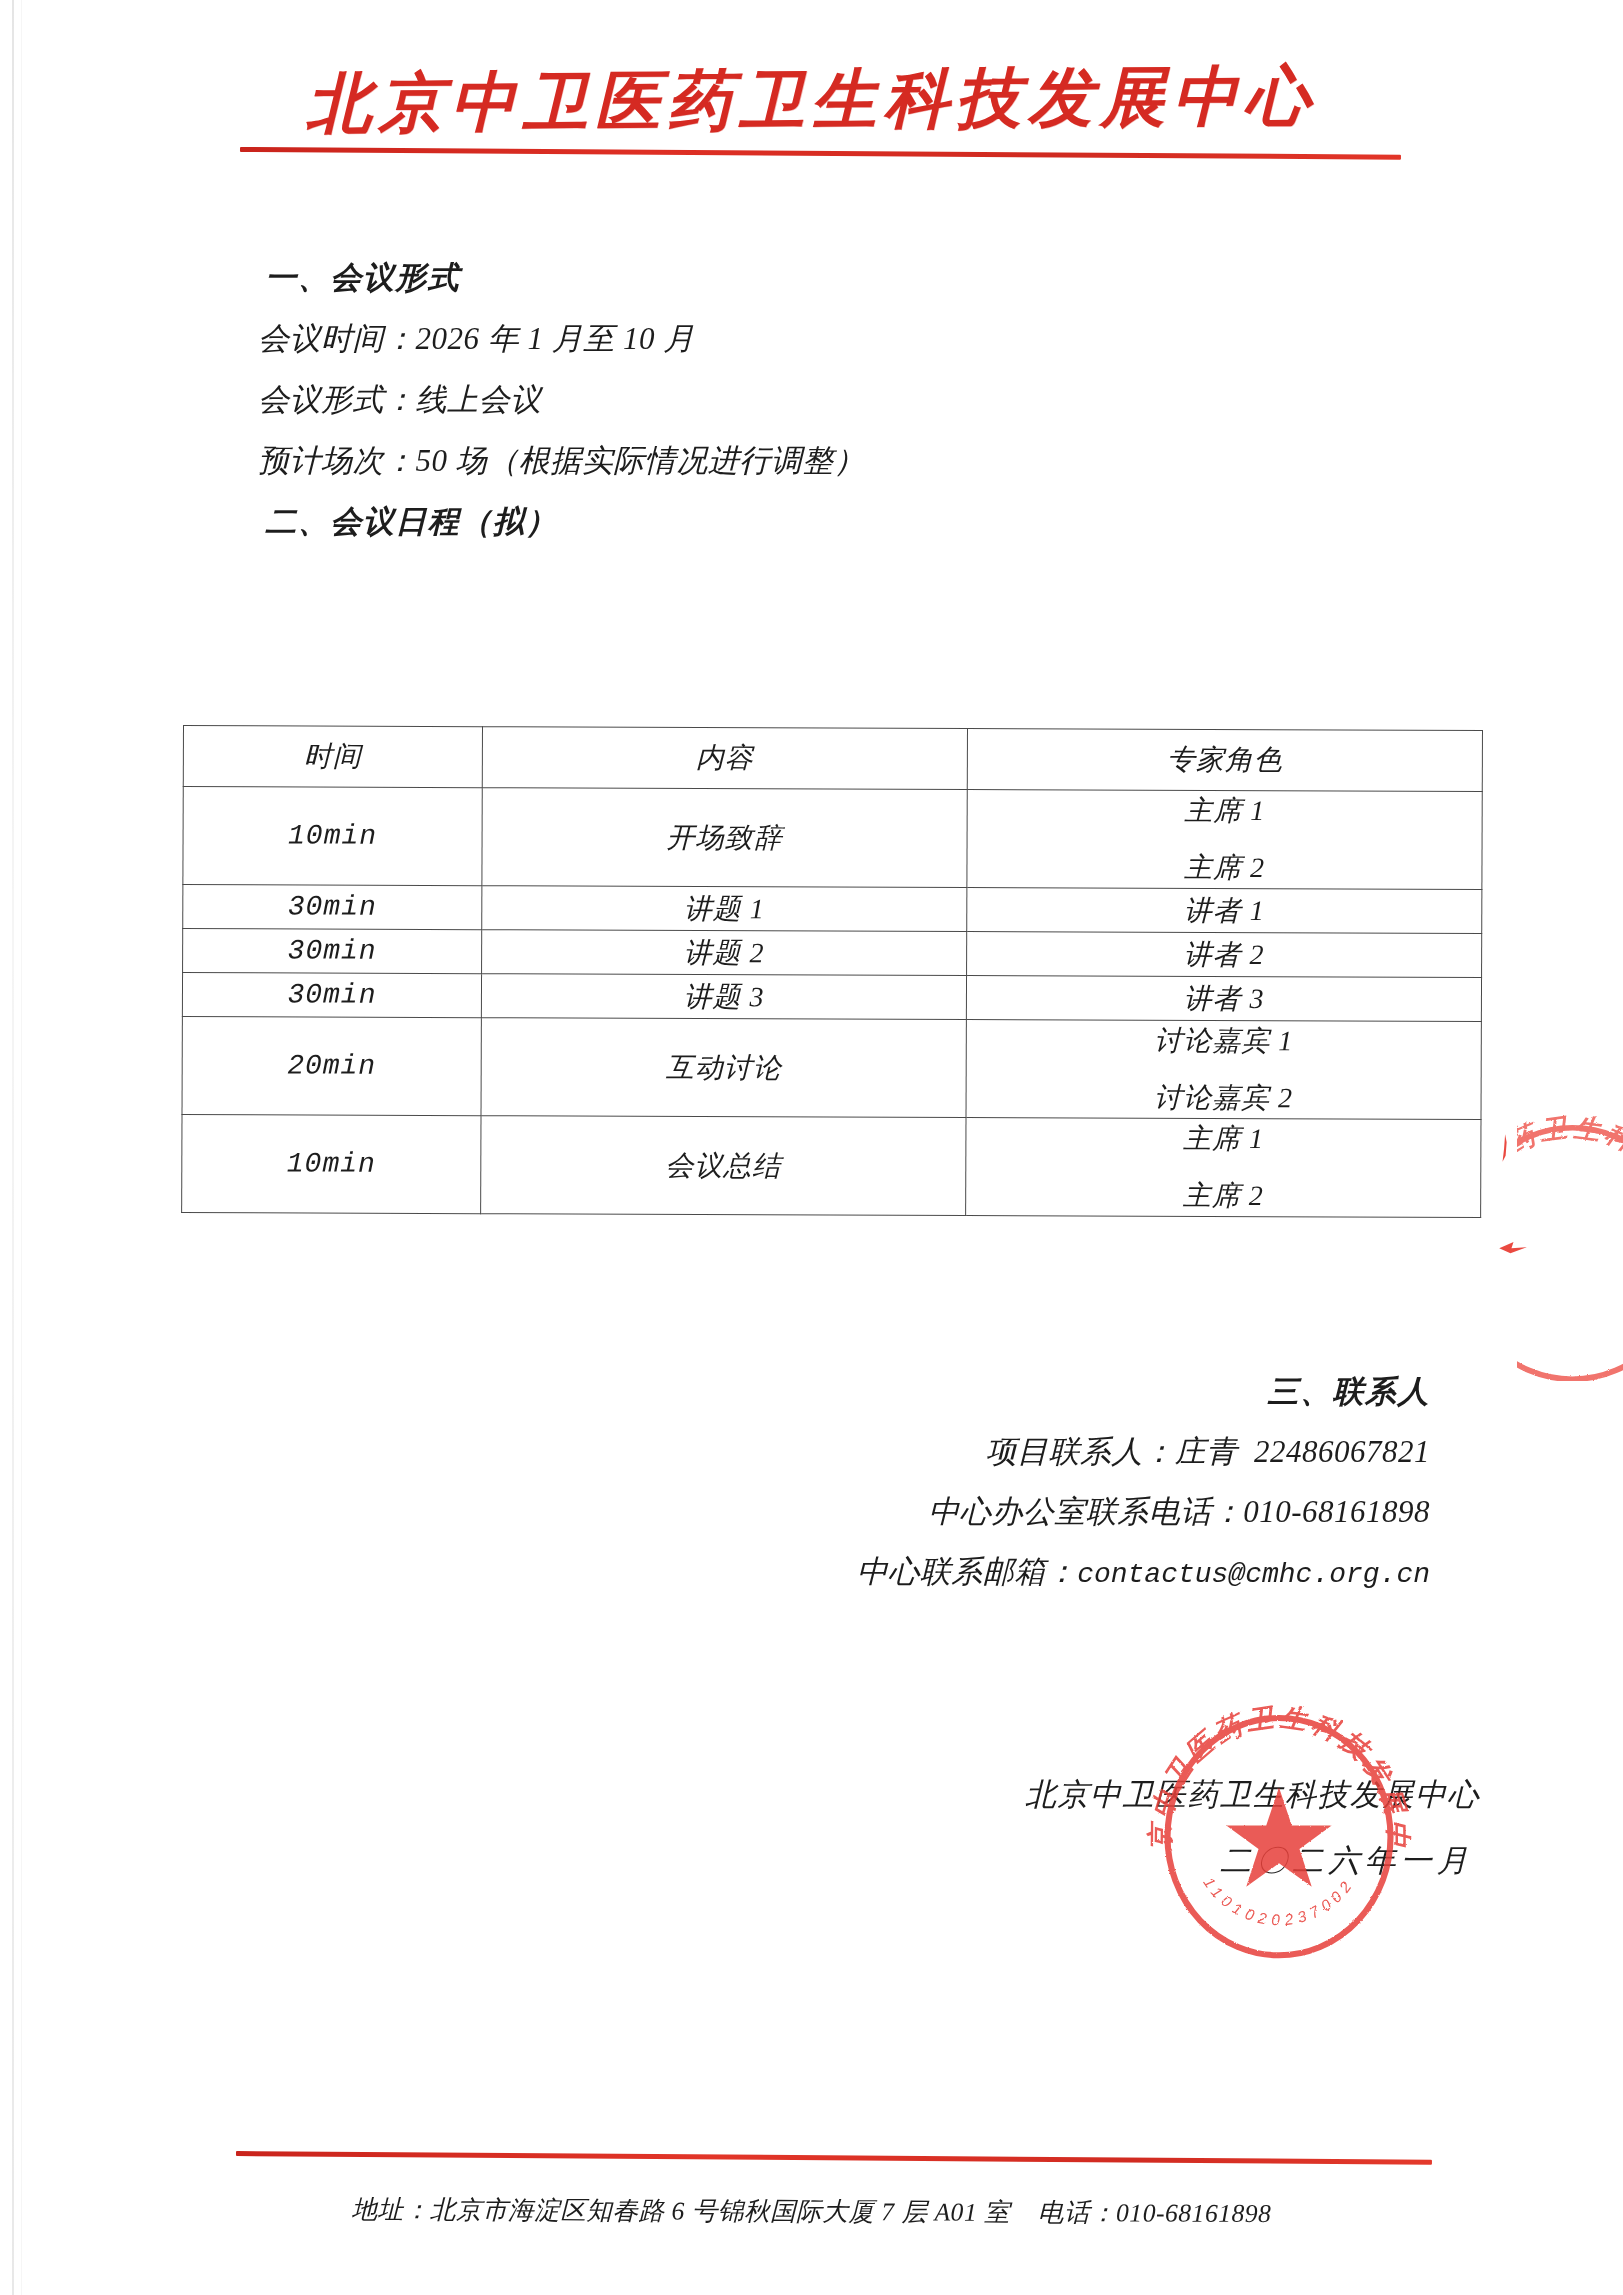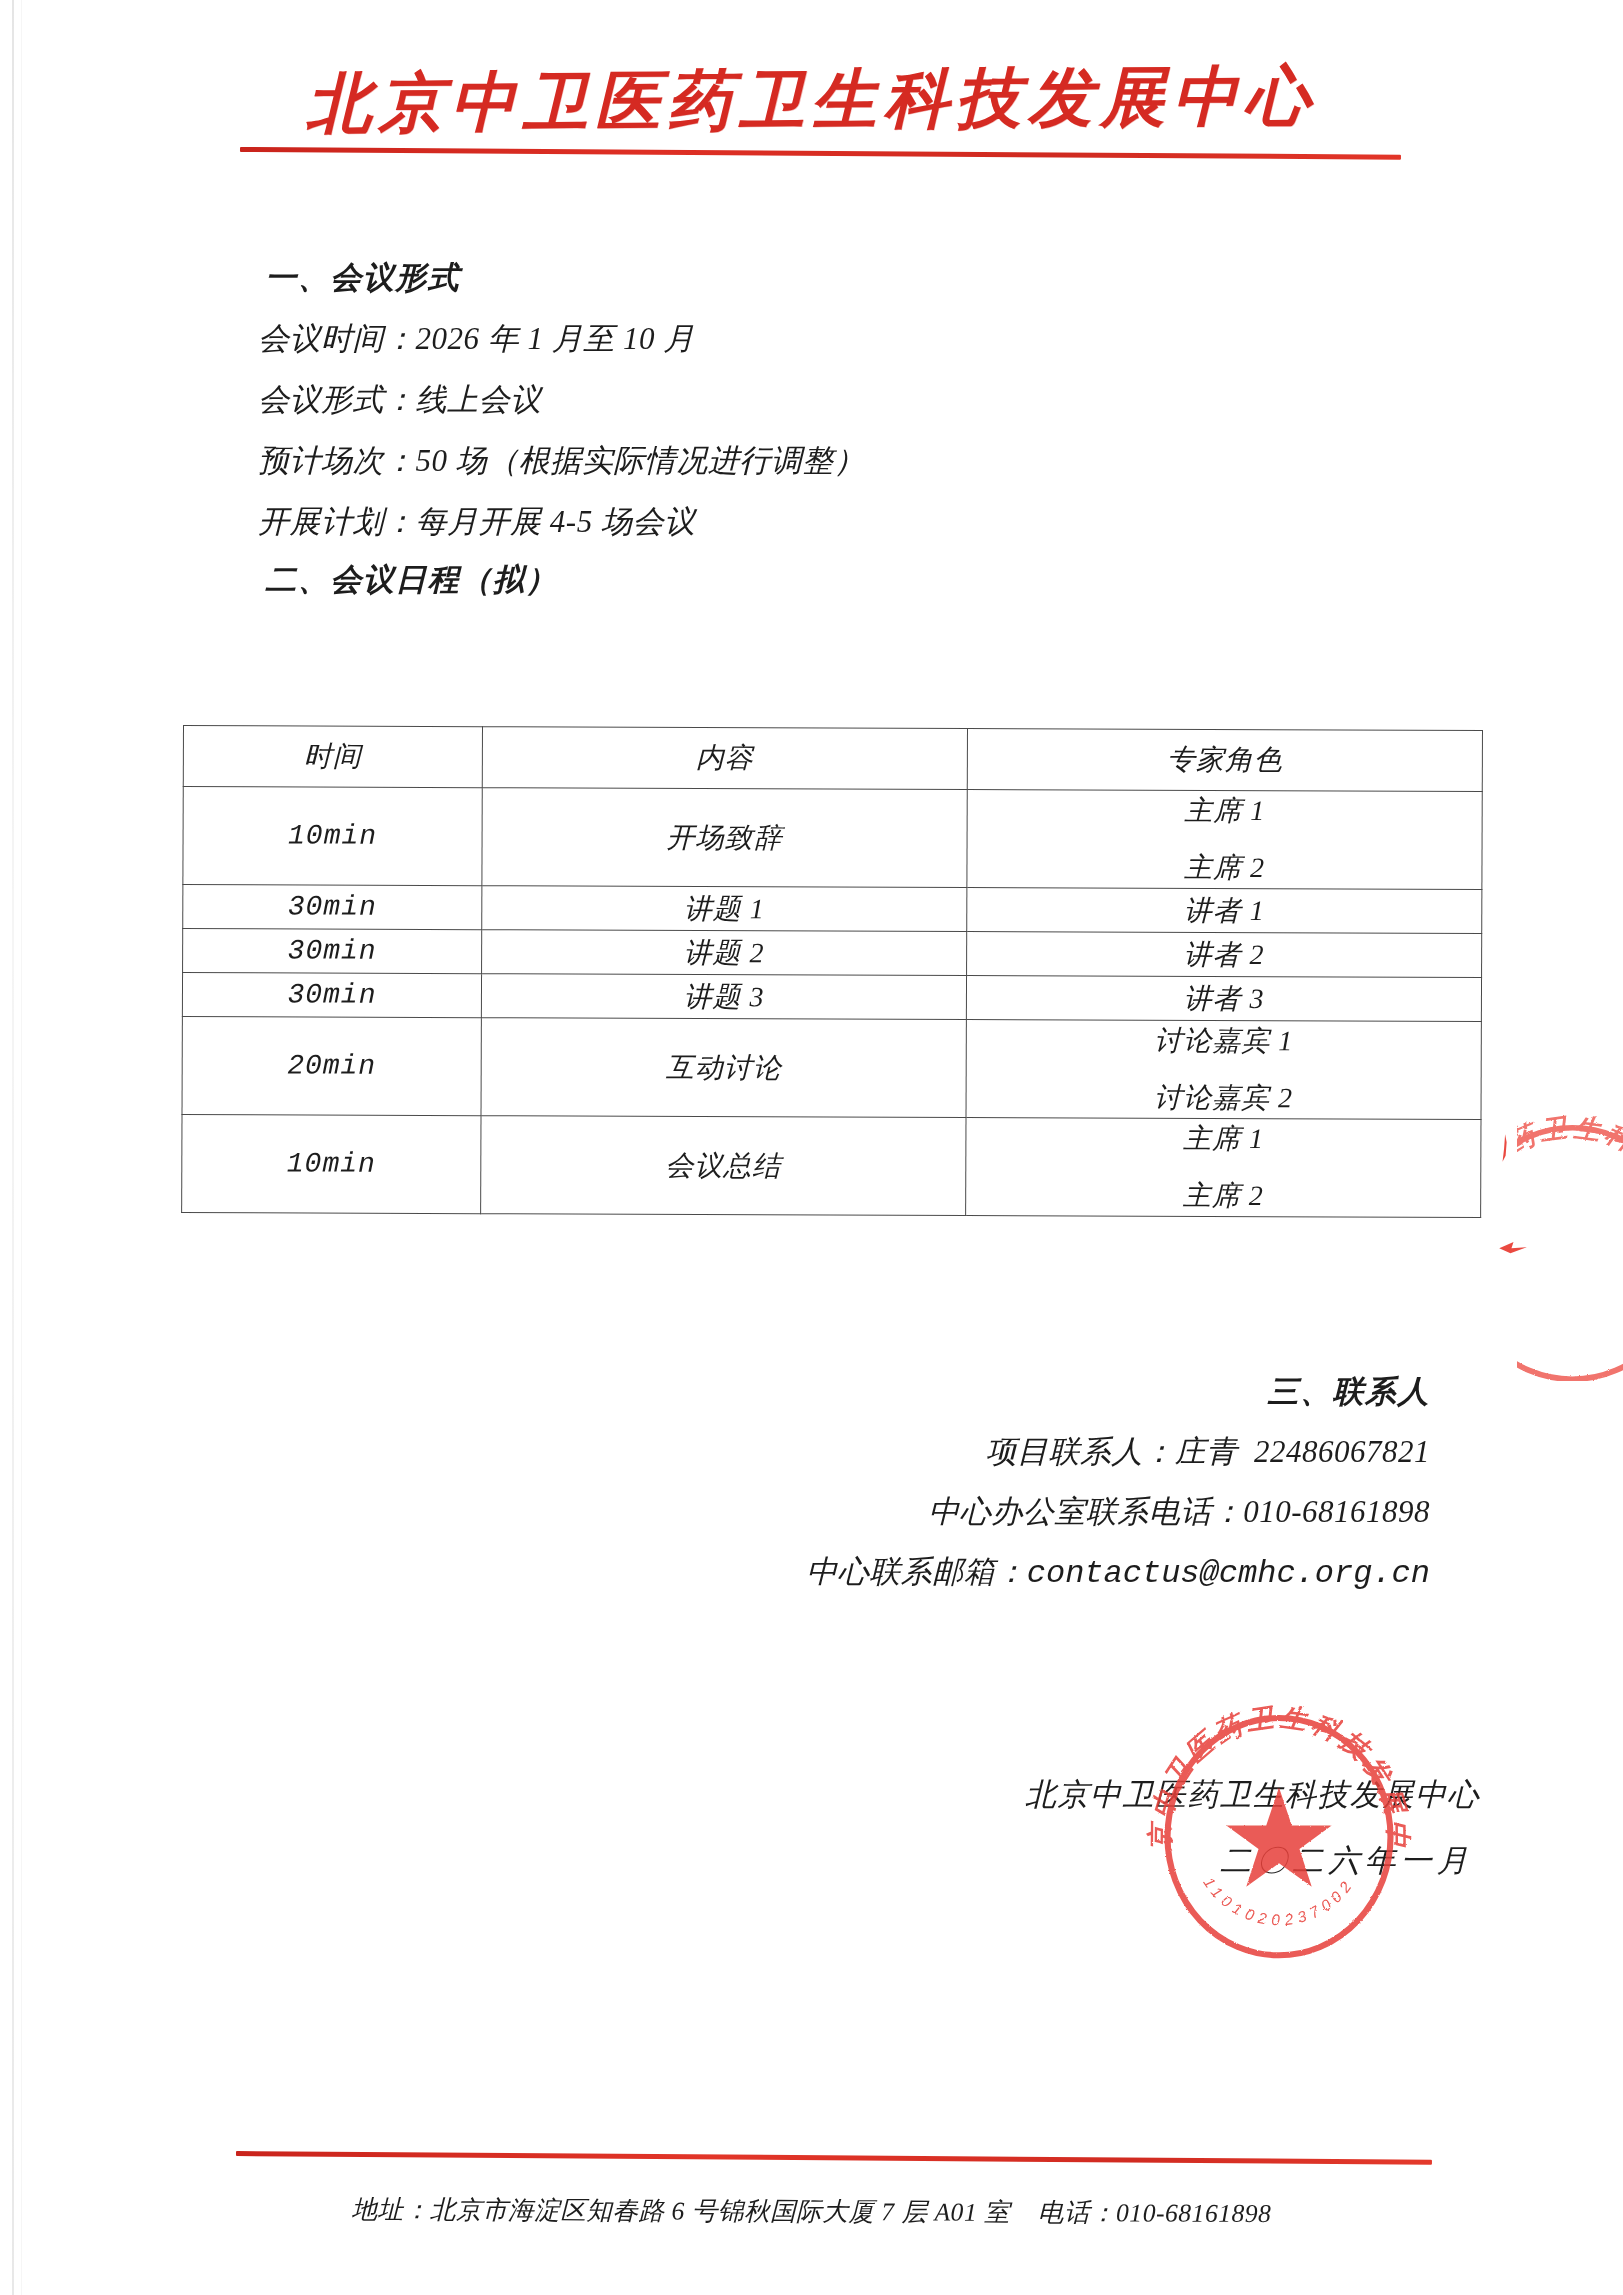--- a/index.html
+++ b/index.html
@@ -108,21 +108,21 @@
     font-size:25.6px;letter-spacing:0px;
   }
 
   
   .contact-block{
     position:absolute;left:254px;top:1376px;width:1176px;
   }
   .contact-block .line{margin-bottom:29px;text-align:right;}
   .email{
     font-family:"Liberation Mono","DejaVu Sans Mono",monospace;
-    font-size:32px;letter-spacing:0;
+    font-size:28px;letter-spacing:0;
   }
 
   
   .signature{
     position:absolute;right:143px;top:1779px;
     text-align:right;
   }
   .sig-line{
     font-size:31px;line-height:1.0;margin-bottom:35px;
     letter-spacing:1.5px;color:#1d1d1d;white-space:pre;
@@ -185,21 +185,20 @@
   <div class="letterhead">
     <div class="letterhead-title">北京中卫医药卫生科技发展中心</div>
   </div>
   <div class="letterhead-rule"></div>
 
   <div class="body-block">
     <p class="line head">一、会议形式</p>
     <p class="line indent">会议时间：2026 年 1 月至 10 月</p>
     <p class="line indent">会议形式：线上会议</p>
     <p class="line indent">预计场次：50 场（根据实际情况进行调整）</p>
-    <p class="line indent tight">开展计划：每月开展 4-5 场会议</p>
     <p class="line head">二、会议日程（拟）</p>
   </div>
 
   <table class="agenda-table">
     <colgroup>
         <col class="c1">
         <col class="c2">
         <col class="c3">
       </colgroup>
     <thead>

